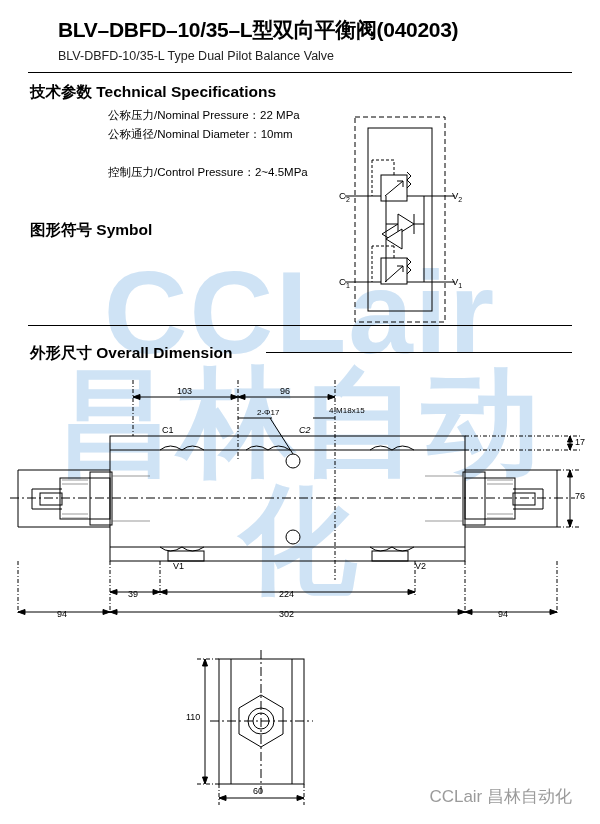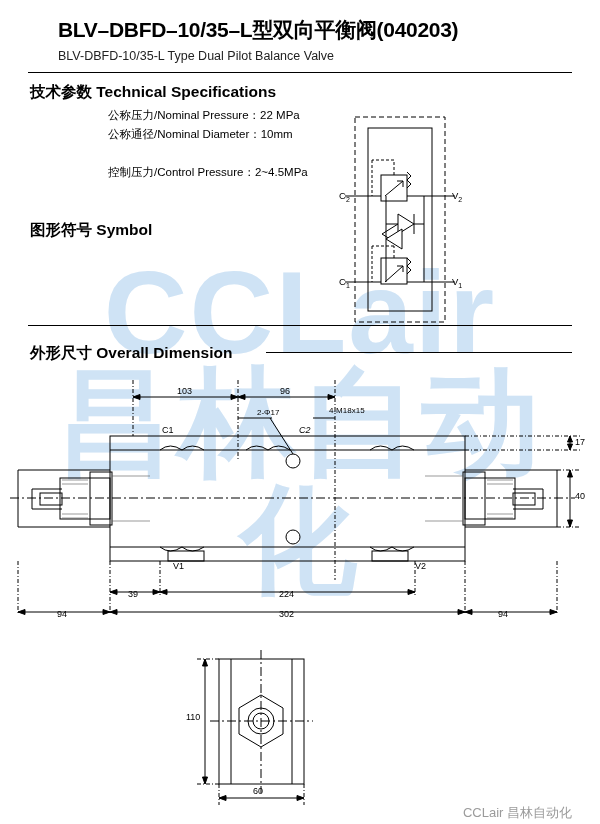--- a/index.html
+++ b/index.html
@@ -120,22 +120,22 @@
     font-size: 9.5px;
     white-space: nowrap;
     color: #000;
   }
   .lbl-sm { font-size: 8px; margin-left: 7px; }
   .lbl-dim { font-size: 9px; }
 
   .footer {
     position: absolute;
     right: 28px;
-    bottom: 2px;
-    font-size: 13px;
+    bottom: 16px;
+    font-size: 17px;
     color: #9b9b9b;
     white-space: nowrap;
     margin-left: 34px;
   }
 
   svg { display: block; }
   .dwg { position: absolute; left: 0; top: 0; z-index: 1; }
 </style>
 </head>
 <body>
@@ -368,21 +368,21 @@
 
   <div class="lbl lbl-dim" style="left:177px; top:386px;">103</div>
   <div class="lbl lbl-dim" style="left:280px; top:386px;">96</div>
   <div class="lbl lbl-sm" style="left:250px; top:408px;">2-Φ17</div>
   <div class="lbl lbl-sm" style="left:322px; top:406px;">4-M18x15</div>
   <div class="lbl lbl-dim" style="left:162px; top:425px;">C1</div>
   <div class="lbl lbl-dim" style="left:299px; top:425px;font-style:italic;">C2</div>
   <div class="lbl lbl-dim" style="left:173px; top:561px;">V1</div>
   <div class="lbl lbl-dim" style="left:415px; top:561px;">V2</div>
   <div class="lbl lbl-dim" style="left:575px; top:437px;">17</div>
-  <div class="lbl lbl-dim" style="left:575px; top:491px;">40</div>
+  <div class="lbl lbl-dim" style="left:575px; top:491px;">76</div>
   <div class="lbl lbl-dim" style="left:128px; top:589px;">39</div>
   <div class="lbl lbl-dim" style="left:279px; top:589px;">224</div>
   <div class="lbl lbl-dim" style="left:57px; top:609px;">94</div>
   <div class="lbl lbl-dim" style="left:279px; top:609px;">302</div>
   <div class="lbl lbl-dim" style="left:498px; top:609px;">94</div>
   <div class="lbl lbl-dim" style="left:186px; top:712px;">110</div>
   <div class="lbl lbl-dim" style="left:253px; top:786px;">60</div>
 
   <div class="footer">CCLair 昌林自动化</div>
 

